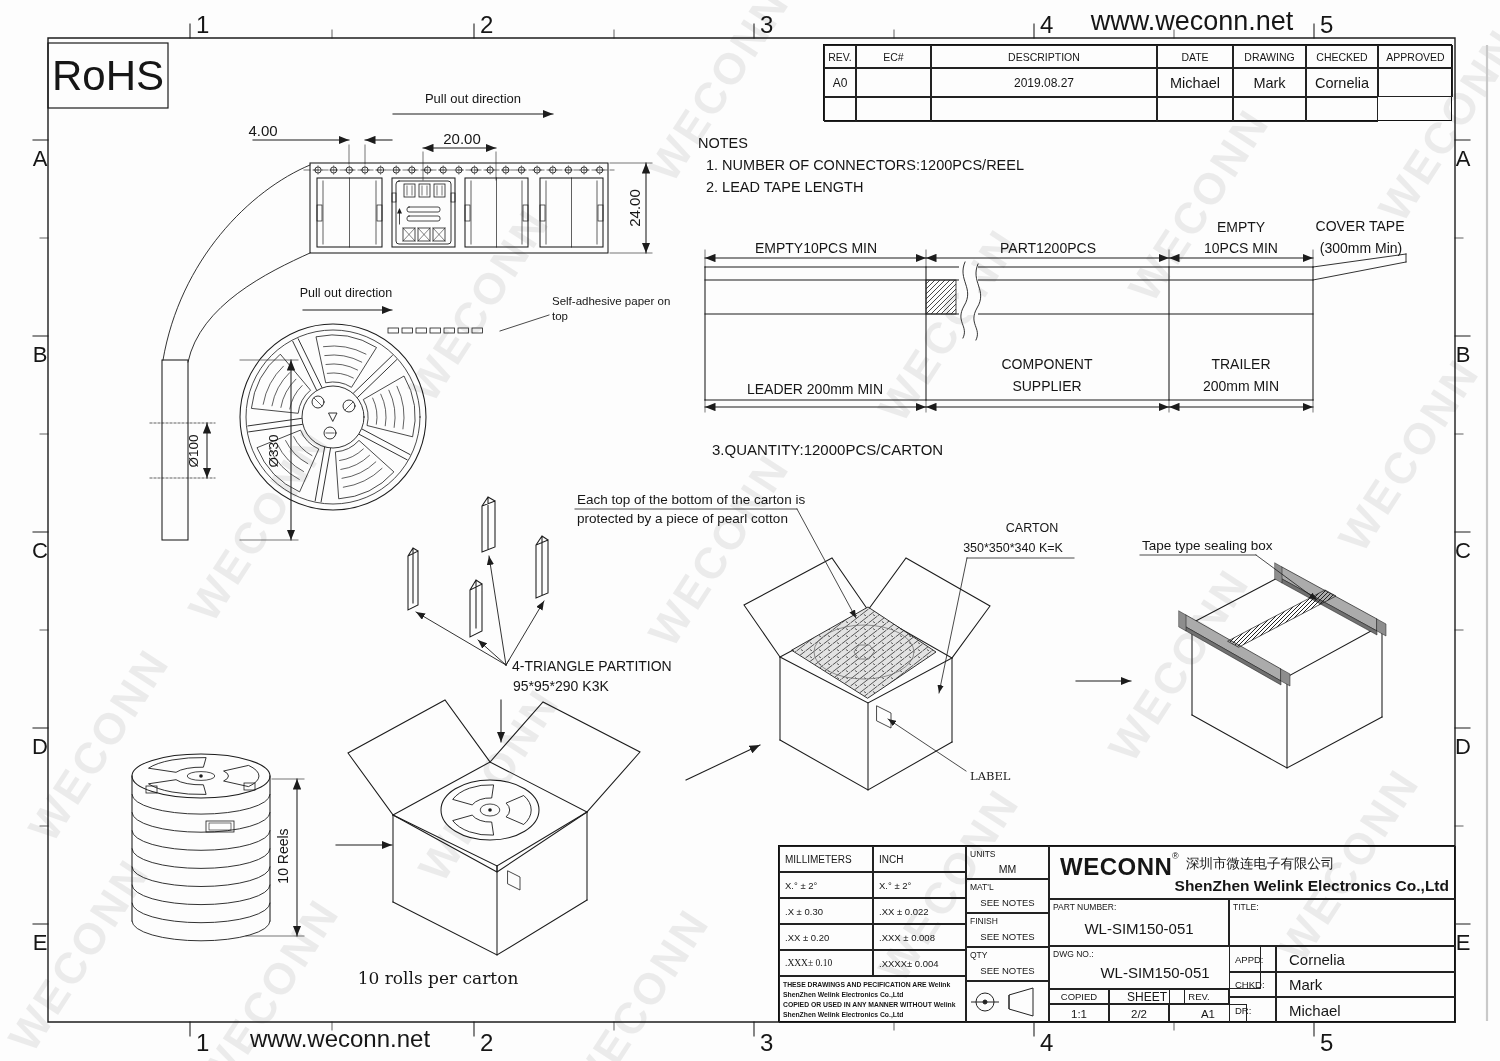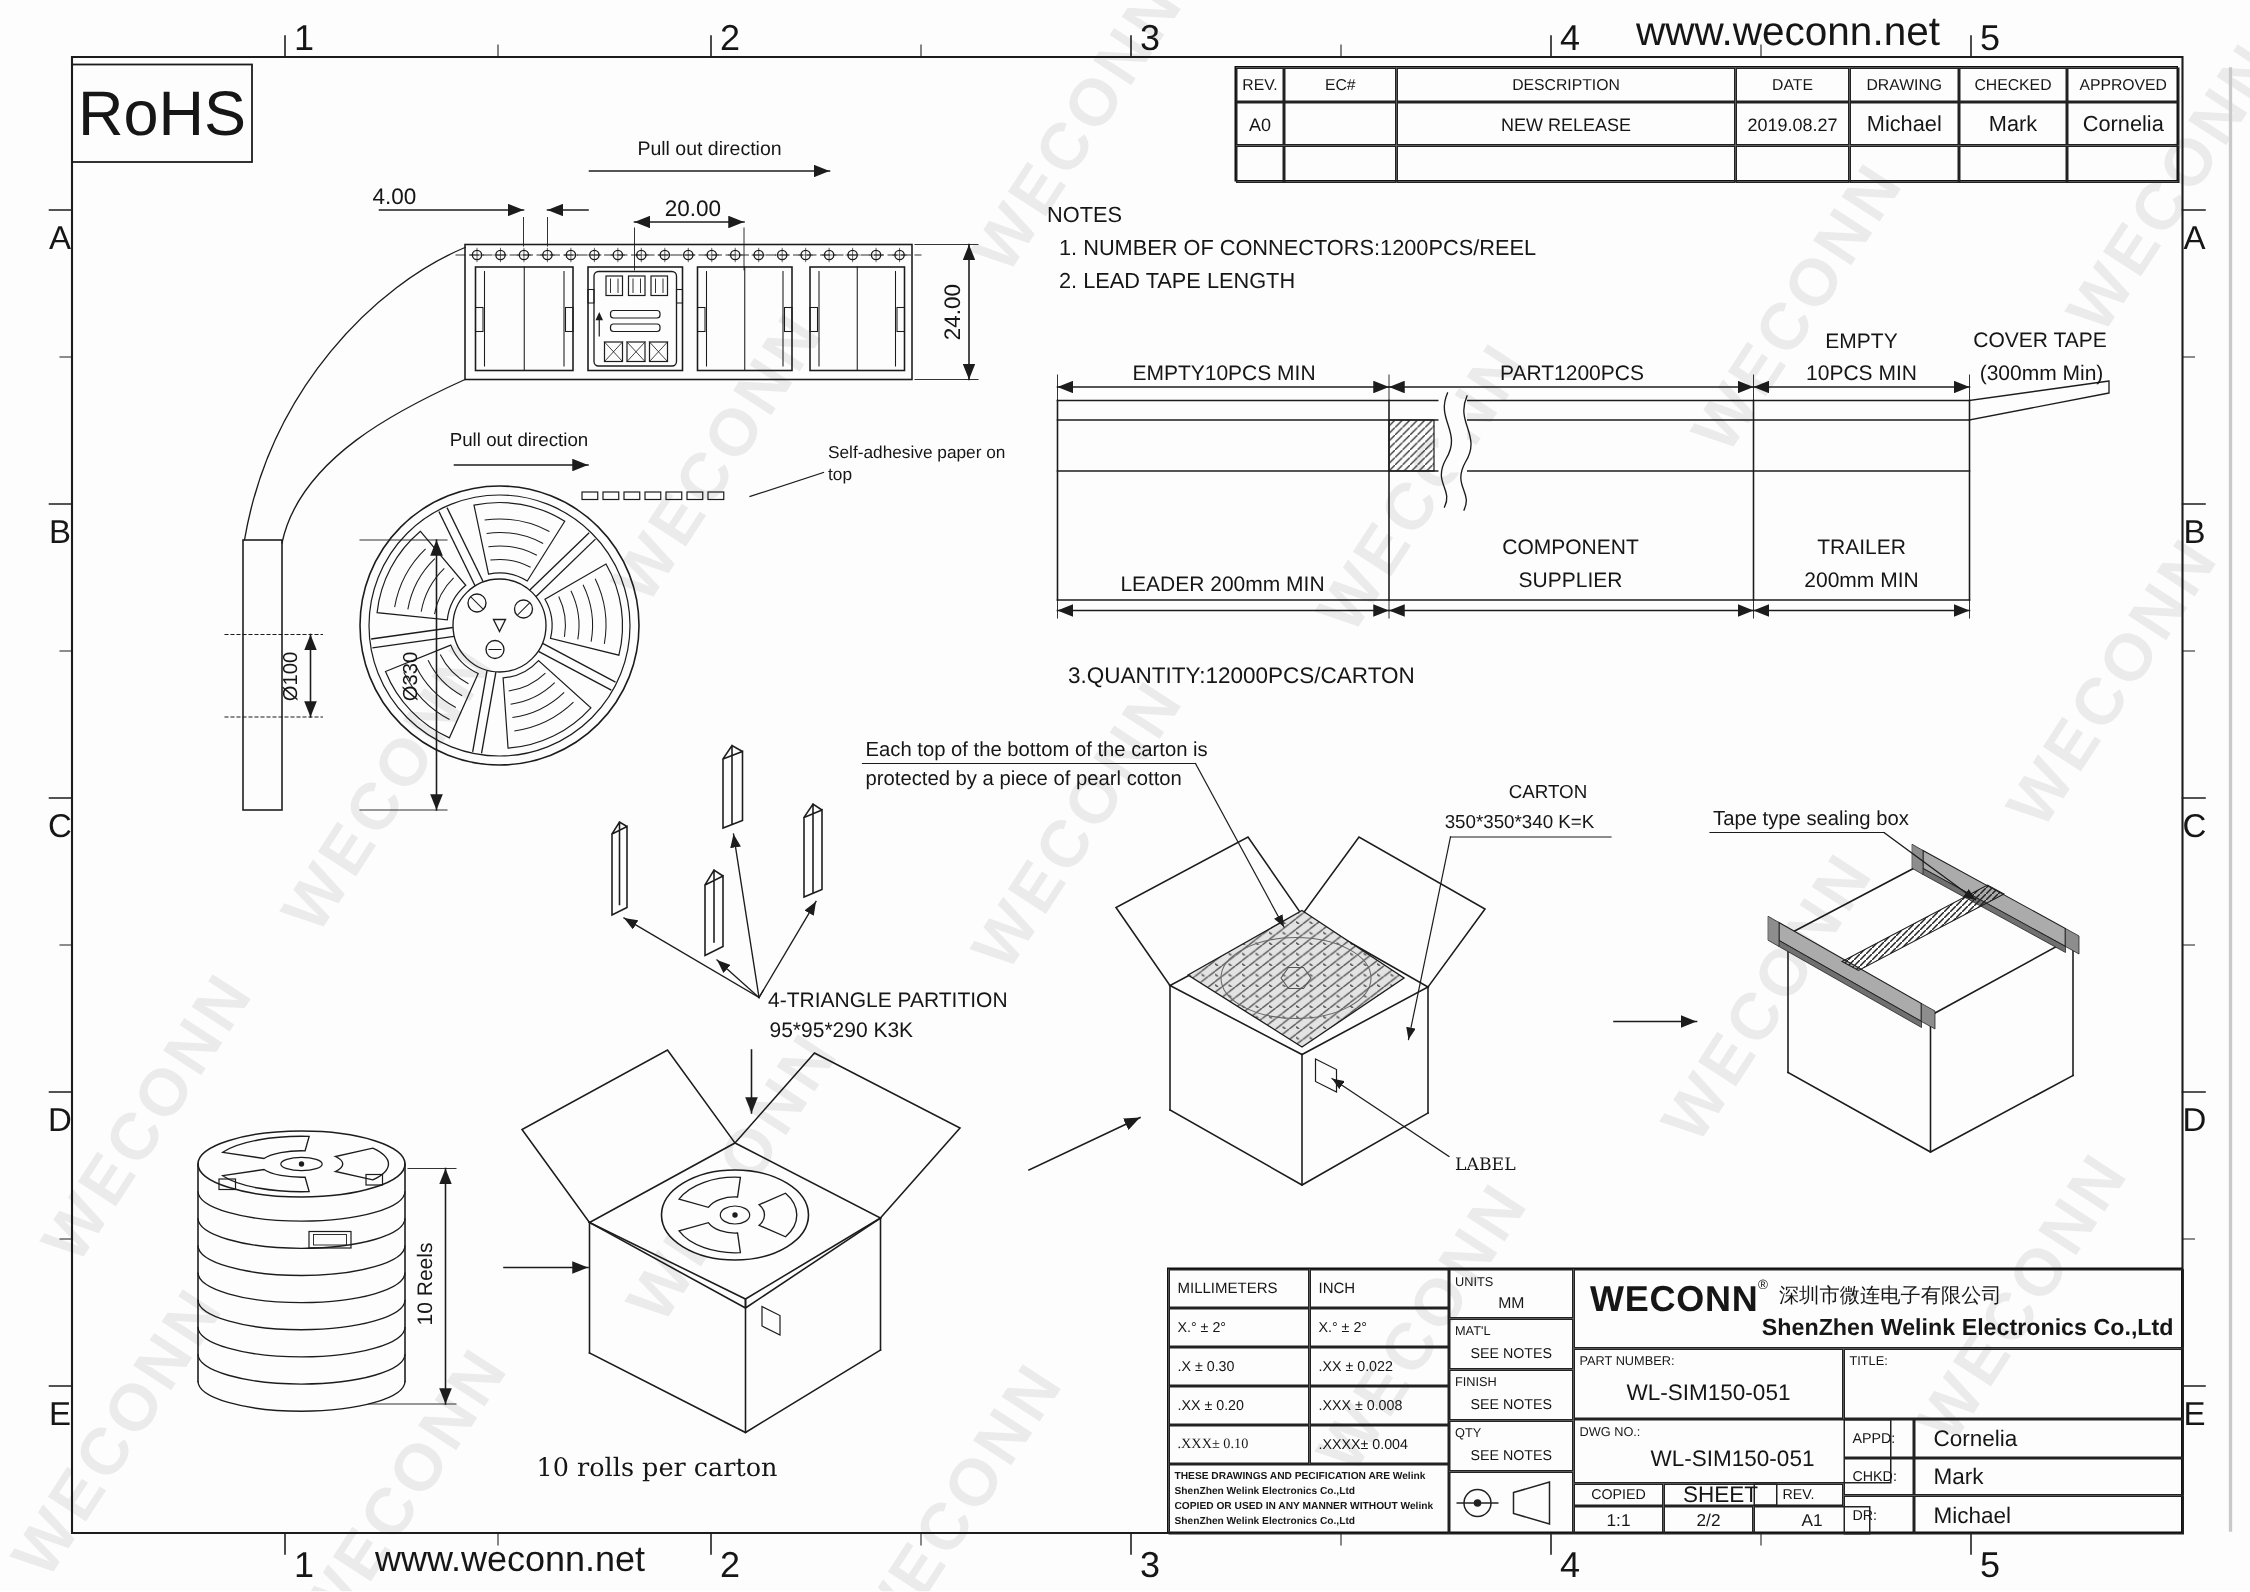--- a/index.html
+++ b/index.html
@@ -426,21 +426,20 @@
 <div id="revtbl">
   <div class="rt-h">REV.</div>
   <div class="rt-h">EC#</div>
   <div class="rt-h">DESCRIPTION</div>
   <div class="rt-h">DATE</div>
   <div class="rt-h">DRAWING</div>
   <div class="rt-h">CHECKED</div>
   <div class="rt-h">APPROVED</div>
   <div class="rt-v">A0</div>
   <div class="rt-v"></div>
-  <div class="rt-v">NEW RELEASE</div>
   <div class="rt-v">2019.08.27</div>
   <div class="rt-n">Michael</div>
   <div class="rt-n">Mark</div>
   <div class="rt-n">Cornelia</div>
   <div></div>
       <div></div>
   <div></div>
       <div></div>
   <div></div>
       <div></div>
@@ -503,21 +502,21 @@
 
   <div class="cell" style="left:270px;top:53px;width:180px;height:47px;">
     <span class="lblTiny">PART NUMBER:</span>
     <span class="cellVal" style="top:20px;font-size:15px;">WL-SIM150-051</span>
   </div>
   <div class="cell" style="left:270px;top:100px;width:212px;height:43px;">
     <span class="lblTiny">DWG NO.:</span>
     <span class="cellVal" style="top:17px;font-size:15px;">WL-SIM150-051</span>
   </div>
   <div class="cell" style="left:270px;top:143px;width:60px;height:15px;display:flex;align-items:center;justify-content:center;font-size:9.5px;">COPIED</div>
-  <div class="cell" style="left:330px;top:143px;width:76px;height:15px;display:flex;align-items:center;justify-content:center;font-size:15px;">SHEET</div>
+  <div class="cell" style="left:330px;top:143px;width:76px;height:15px;display:flex;align-items:center;justify-content:center;font-size:12px;">SHEET</div>
   <div class="cell" style="left:390px;top:143px;width:60px;height:15px;display:flex;align-items:center;justify-content:center;font-size:9.5px;">REV.</div>
   <div class="cell" style="left:270px;top:158px;width:60px;height:19px;display:flex;align-items:center;justify-content:center;font-size:11.5px;">1:1</div>
   <div class="cell" style="left:330px;top:158px;width:60px;height:19px;display:flex;align-items:center;justify-content:center;font-size:11.5px;">2/2</div>
   <div class="cell" style="left:390px;top:158px;width:78px;height:19px;display:flex;align-items:center;justify-content:center;font-size:11.5px;">A1</div>
 
   <div class="cell" style="left:450px;top:53px;width:227px;height:47px;">
     <span class="lblTiny">TITLE:</span>
     <span class="cellVal" style="top:20px;font-size:13.5px;white-space:nowrap;margin-top:40px;">MICRO SIM卡座 插拔式 6P 防溃P</span>
   </div>
   <div class="cell" style="left:450px;top:100px;width:47px;height:26px;display:flex;align-items:center;padding-left:5px;font-size:9.5px;">APPD:</div>

